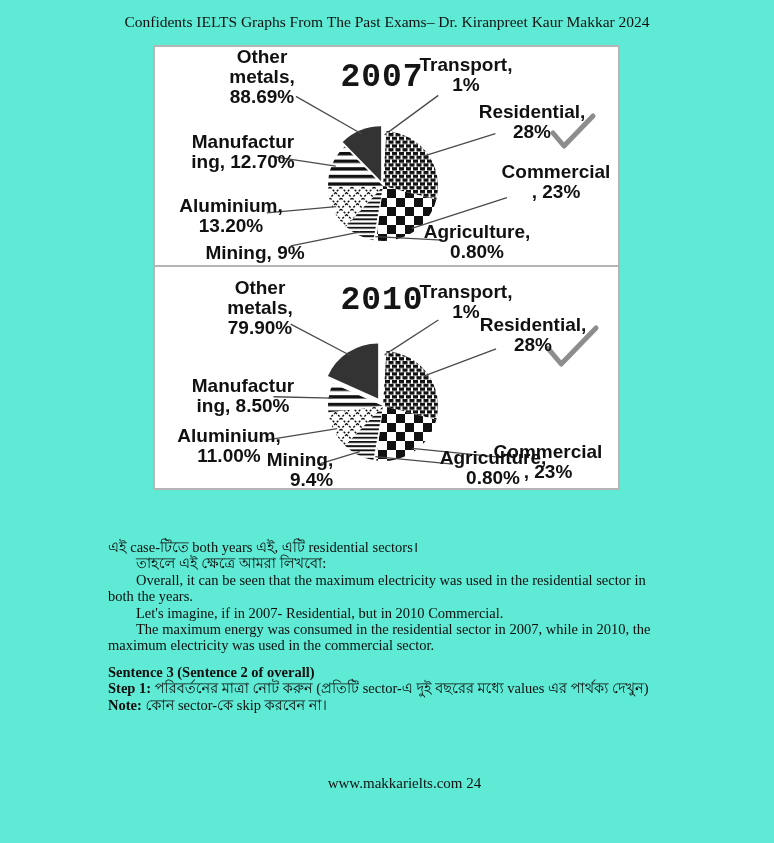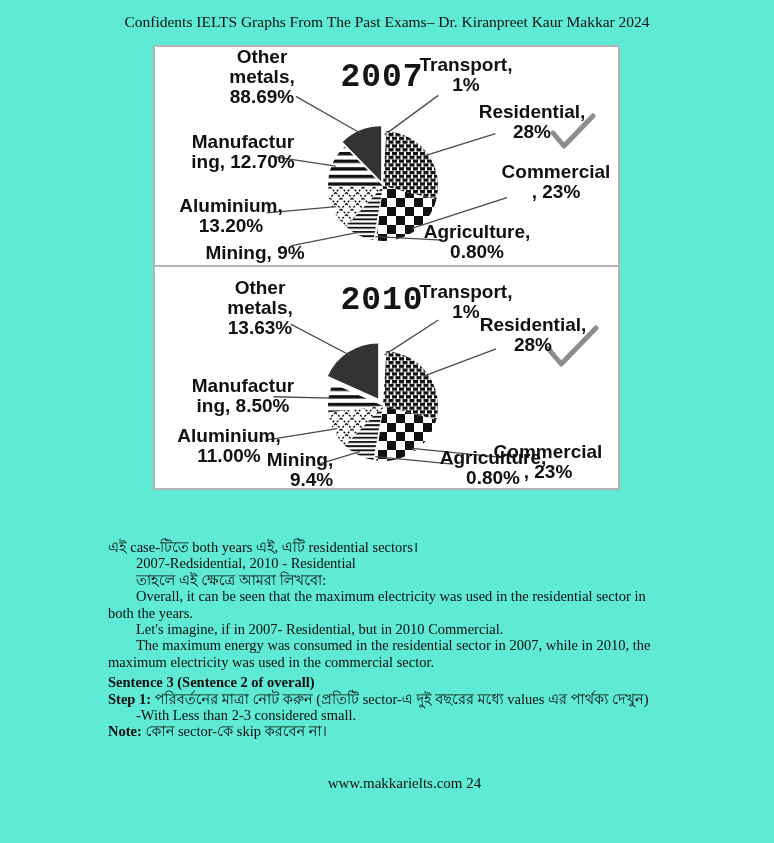--- a/index.html
+++ b/index.html
@@ -17,21 +17,21 @@
                  font-family:"Liberation Sans", sans-serif; font-weight:bold; font-size:19px;
                  line-height:20px; color:#111; white-space:nowrap; }
   .chart-title { position:absolute; transform:translate(-50%,-50%);
                  font-family:Liberation Mono, monospace; font-weight:bold; font-size:33px;
                  letter-spacing:1px; color:#151515; }
   .textblock { position:absolute; left:108px; top:539px; width:565px;
                font-size:14.5px; line-height:16.4px; color:#0e0e0e; }
   .textblock p { margin:0; }
   .indent  { padding-left:28px; }
   .findent { text-indent:28px; }
-  .sec3 { margin-top:4px; }
+  .sec3 { margin-top:10px; }
   .mark-l { font-family:"Liberation Sans", sans-serif; font-weight:bold; font-size:16px; }
   .footer { position:absolute; top:775px; left:0; width:774px; text-align:center; font-size:15px;padding-left:35px; }
   b { font-weight:bold; }
 </style>
 </head>
 <body>
 
 <div id="page">
 
   <div class="header">Confidents IELTS Graphs From The Past Exams– Dr. Kiranpreet Kaur Makkar 2024</div>
@@ -159,36 +159,34 @@
         <div>Aluminium,</div>
         <div>11.00%</div>
       </div>
       <div class="chart-label" style="left: 243px; top: 396px;">
         <div>Manufactur</div>
         <div>ing, 8.50%</div>
       </div>
       <div class="chart-label" style="left: 260px; top: 308px;">
         <div>Other</div>
         <div>metals,</div>
-        <div>13.63%</div>
+        <div>79.90%</div>
       </div>
       <div class="chart-title" style="left: 382px; top: 300px;">2010</div>
     </div>
 
   <div class="textblock">
     <p>এই case-টিতে both years এই, এটি residential sectors।</p>
-    <p class="indent">2007-Redsidential, 2010 - Residential</p>
     <p class="indent">তাহলে এই ক্ষেত্রে আমরা লিখবো:</p>
     <p class="findent">Overall, it can be seen that the maximum electricity was used in the residential sector in both the years.</p>
     <p class="indent">Let's imagine, if in 2007- Residential, but in 2010 Commercial.</p>
     <p class="findent">The maximum energy was consumed in the residential sector in 2007, while in 2010, the maximum electricity was used in the commercial sector.</p>
 
     <div class="sec3">
       <p><b>Sentence 3 (Sentence 2 of overall)</b></p>
       <p><b>Step 1:</b><span> পরিবর্তনের মাত্রা নোট করুন (প্রতিটি sector-এ দুই বছরের মধ্যে values এর পার্থক্য দেখুন)</span></p>
-      <p class="indent">-With Less than 2-3 considered small.</p>
       <p><b>Note:</b><span> কোন sector-কে skip করবেন না।</span></p>
     </div>
   </div>
 
   <div class="footer">www.makkarielts.com 24</div>
 
 </div>
 
 </body></html>

